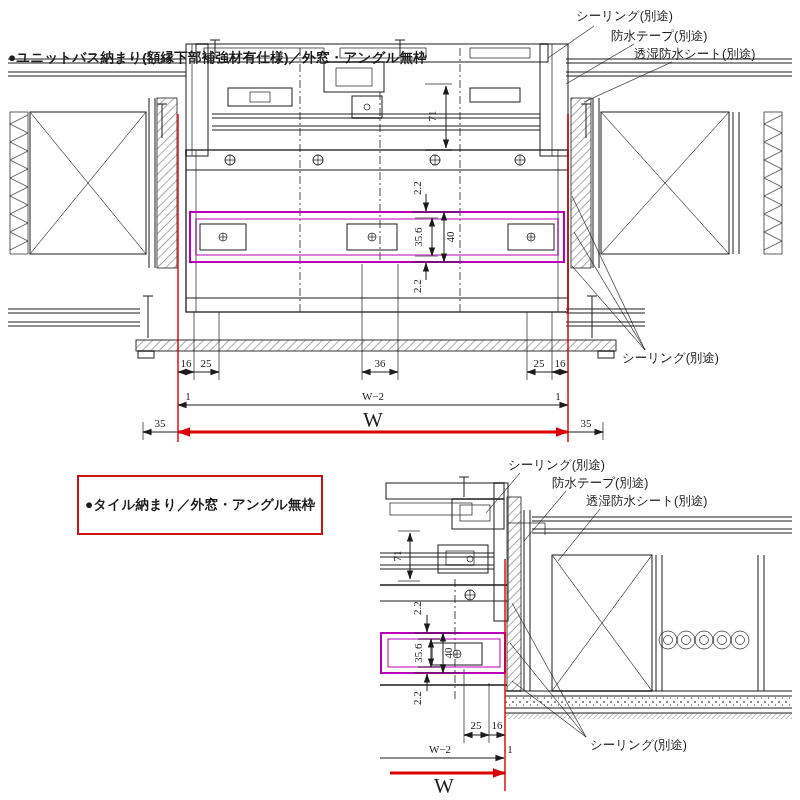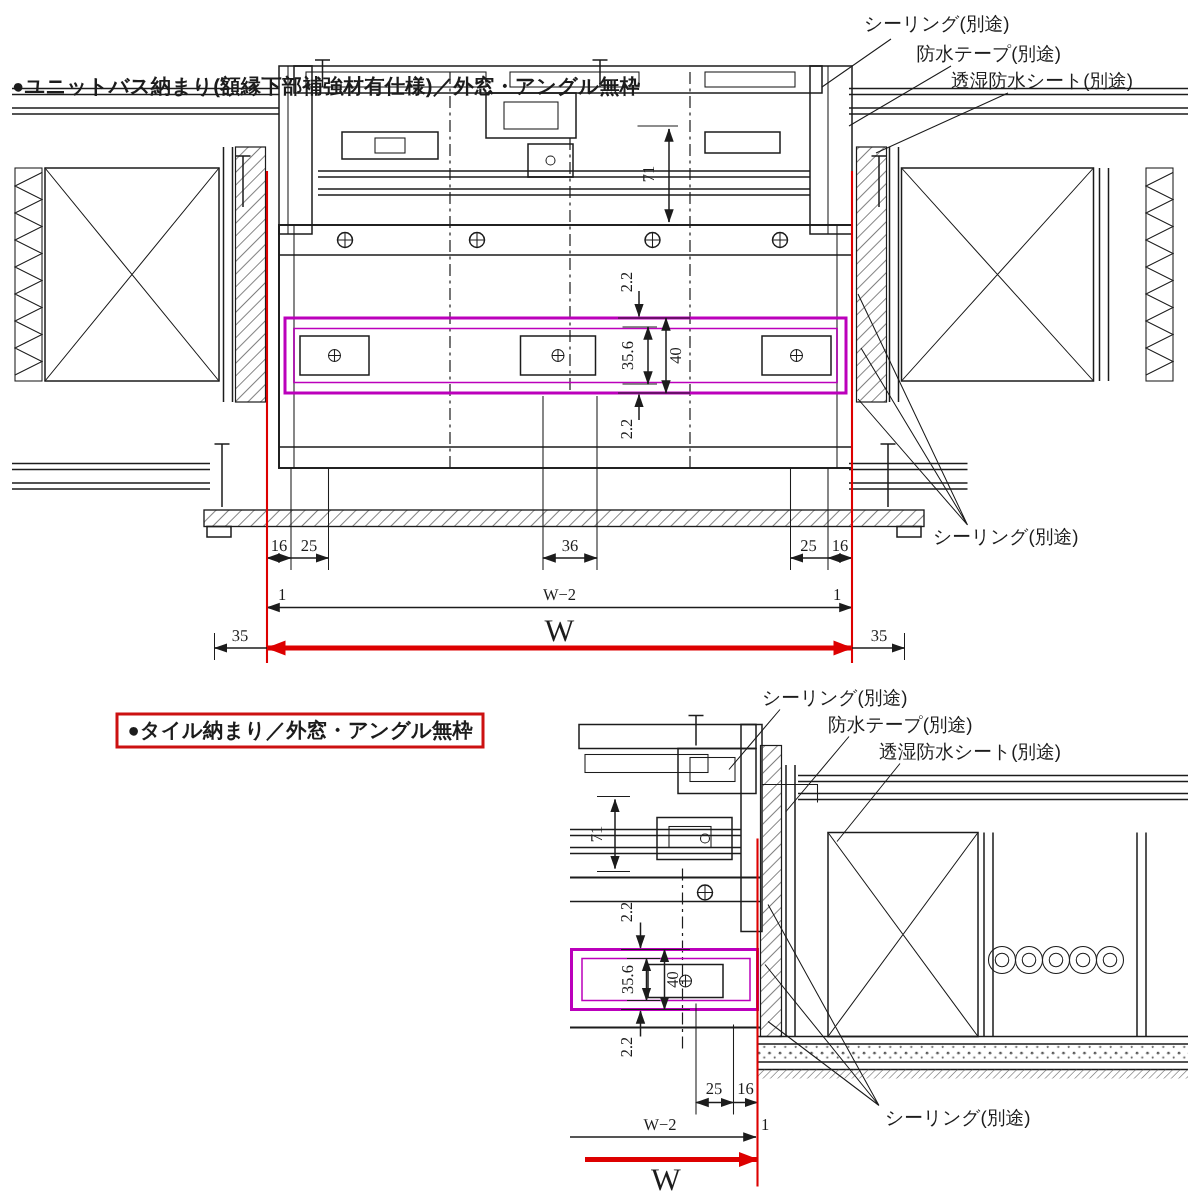--- a/index.html
+++ b/index.html
@@ -1,20 +1,20 @@
 <!DOCTYPE html>
 <html><head>
 <meta charset="utf-8">
 <style>
   html,body{margin:0;padding:0;background:#ffffff;}
   #stage{position:relative;width:800px;height:800px;background:#fff;overflow:hidden;
          font-family:"Liberation Sans",sans-serif;color:#1c1c1c;}
   .title{position:absolute;font-size:13.5px;font-weight:bold;white-space:nowrap;letter-spacing:0.2px;}
   #title-top{left:8px;top:5px;margin-top:44px;}
-  #title-bottom{left:77px;top:475px;border:2px solid #cc1111;padding:1px 6px;}
+  #title-bottom{left:77px;top:475px;border:2px solid #cc1111;padding:19px 6px;}
   svg{position:absolute;left:0;}
   #svg-top{top:0;}
   #svg-bottom{top:455px;}
   svg text{font-family:"Liberation Sans",sans-serif;fill:#1c1c1c;}
   .ann{font-size:12.5px;}
   .dim{font-family:"Liberation Serif",serif;font-size:11px;}
   .dimbig{font-family:"Liberation Serif",serif;font-size:21px;}
   .ln{stroke:#1c1c1c;stroke-width:1;fill:none;}
   .thin{stroke:#1c1c1c;stroke-width:0.7;fill:none;}
   .thick{stroke:#1c1c1c;stroke-width:1.3;fill:none;}

